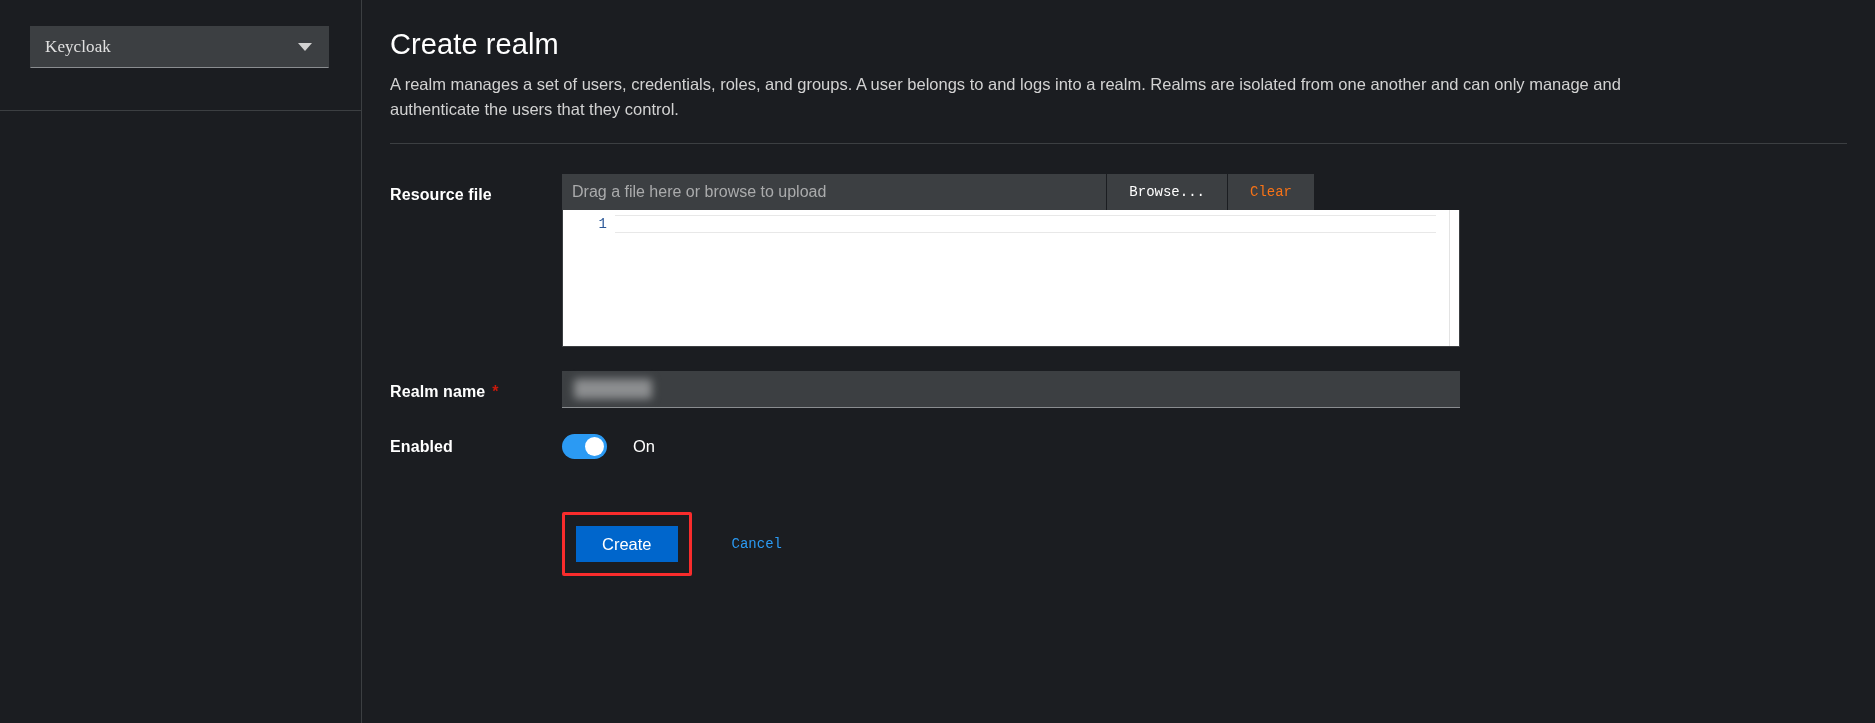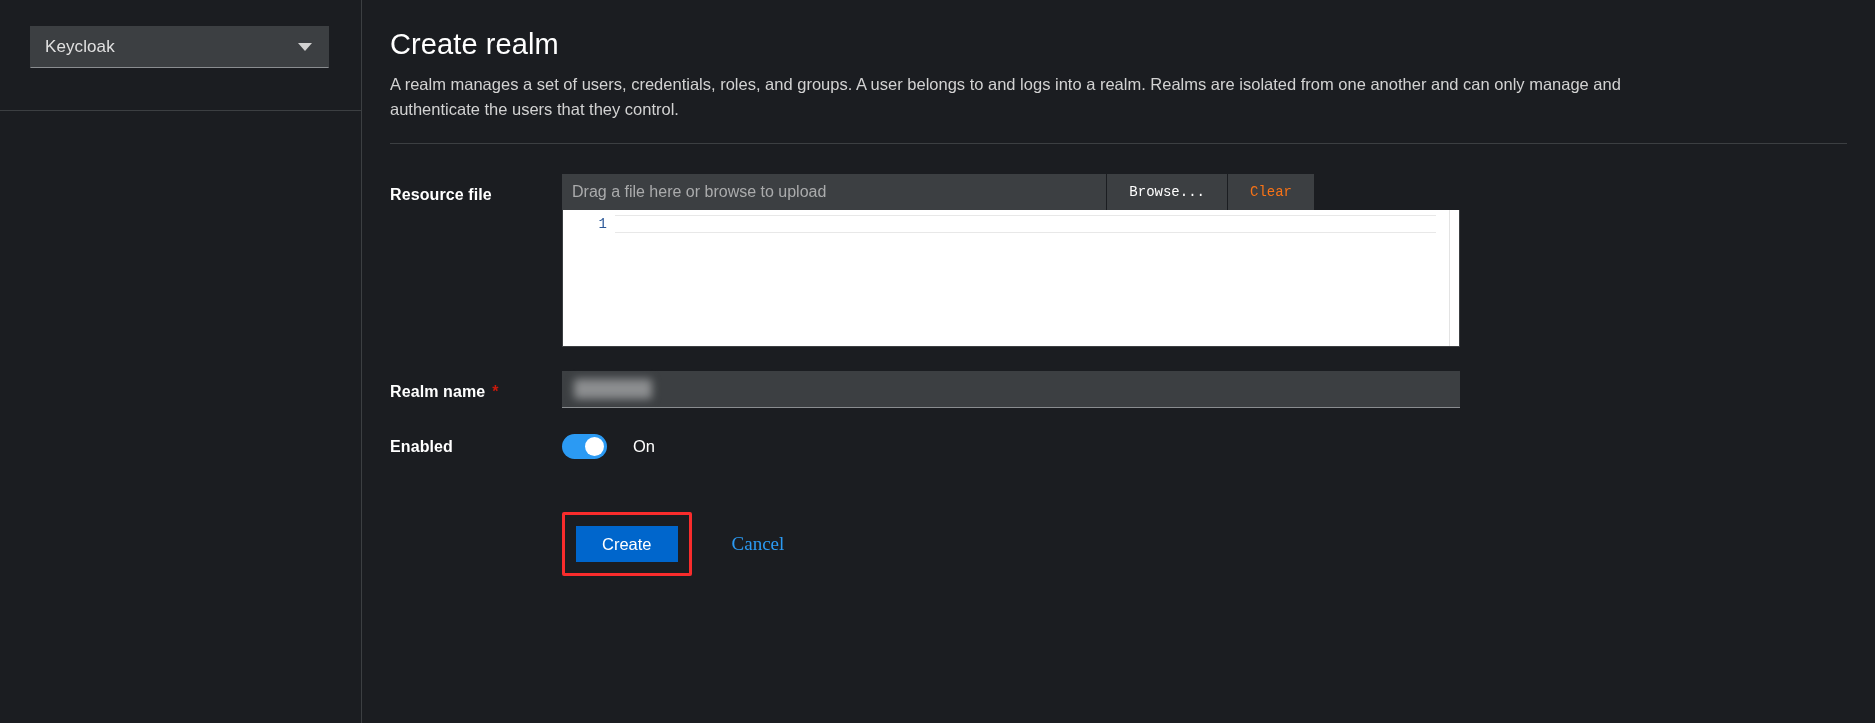--- a/index.html
+++ b/index.html
@@ -22,20 +22,21 @@
   .sidebar {
     width: 362px;
     min-width: 362px;
     height: 723px;
     background: #1b1d21;
     border-right: 1px solid #3c3f42;
     position: relative;
   }
   .realm-selector-wrap {
     padding: 26px 32px 0 30px;
+    font-family: Liberation Serif, serif;
   }
   .realm-selector {
     position: relative;
     height: 42px;
     background: #3c3f42;
     border: 1px solid #3c3f42;
     border-bottom: 1px solid #8a8d90;
     display: flex;
     align-items: center;
     padding: 0 14px;
@@ -274,22 +275,22 @@
     font-size: 16.5px;
     font-family: "Liberation Sans", sans-serif;
     padding: 7px 26px;
     cursor: pointer;
     line-height: 22px;
   }
   .btn-cancel {
     background: transparent;
     border: none;
     color: #2b9af3;
-    font-size: 19px;
-    font-family: Liberation Serif, serif;
+    font-size: 14px;
+    font-family: Liberation Mono, monospace;
     padding: 7px 18px;
     margin-left: 22px;
     cursor: pointer;
   }
 
   .spacer-24 { height: 24px; }
   .spacer-18 { height: 18px; }
 </style>
 </head>
 <body>

